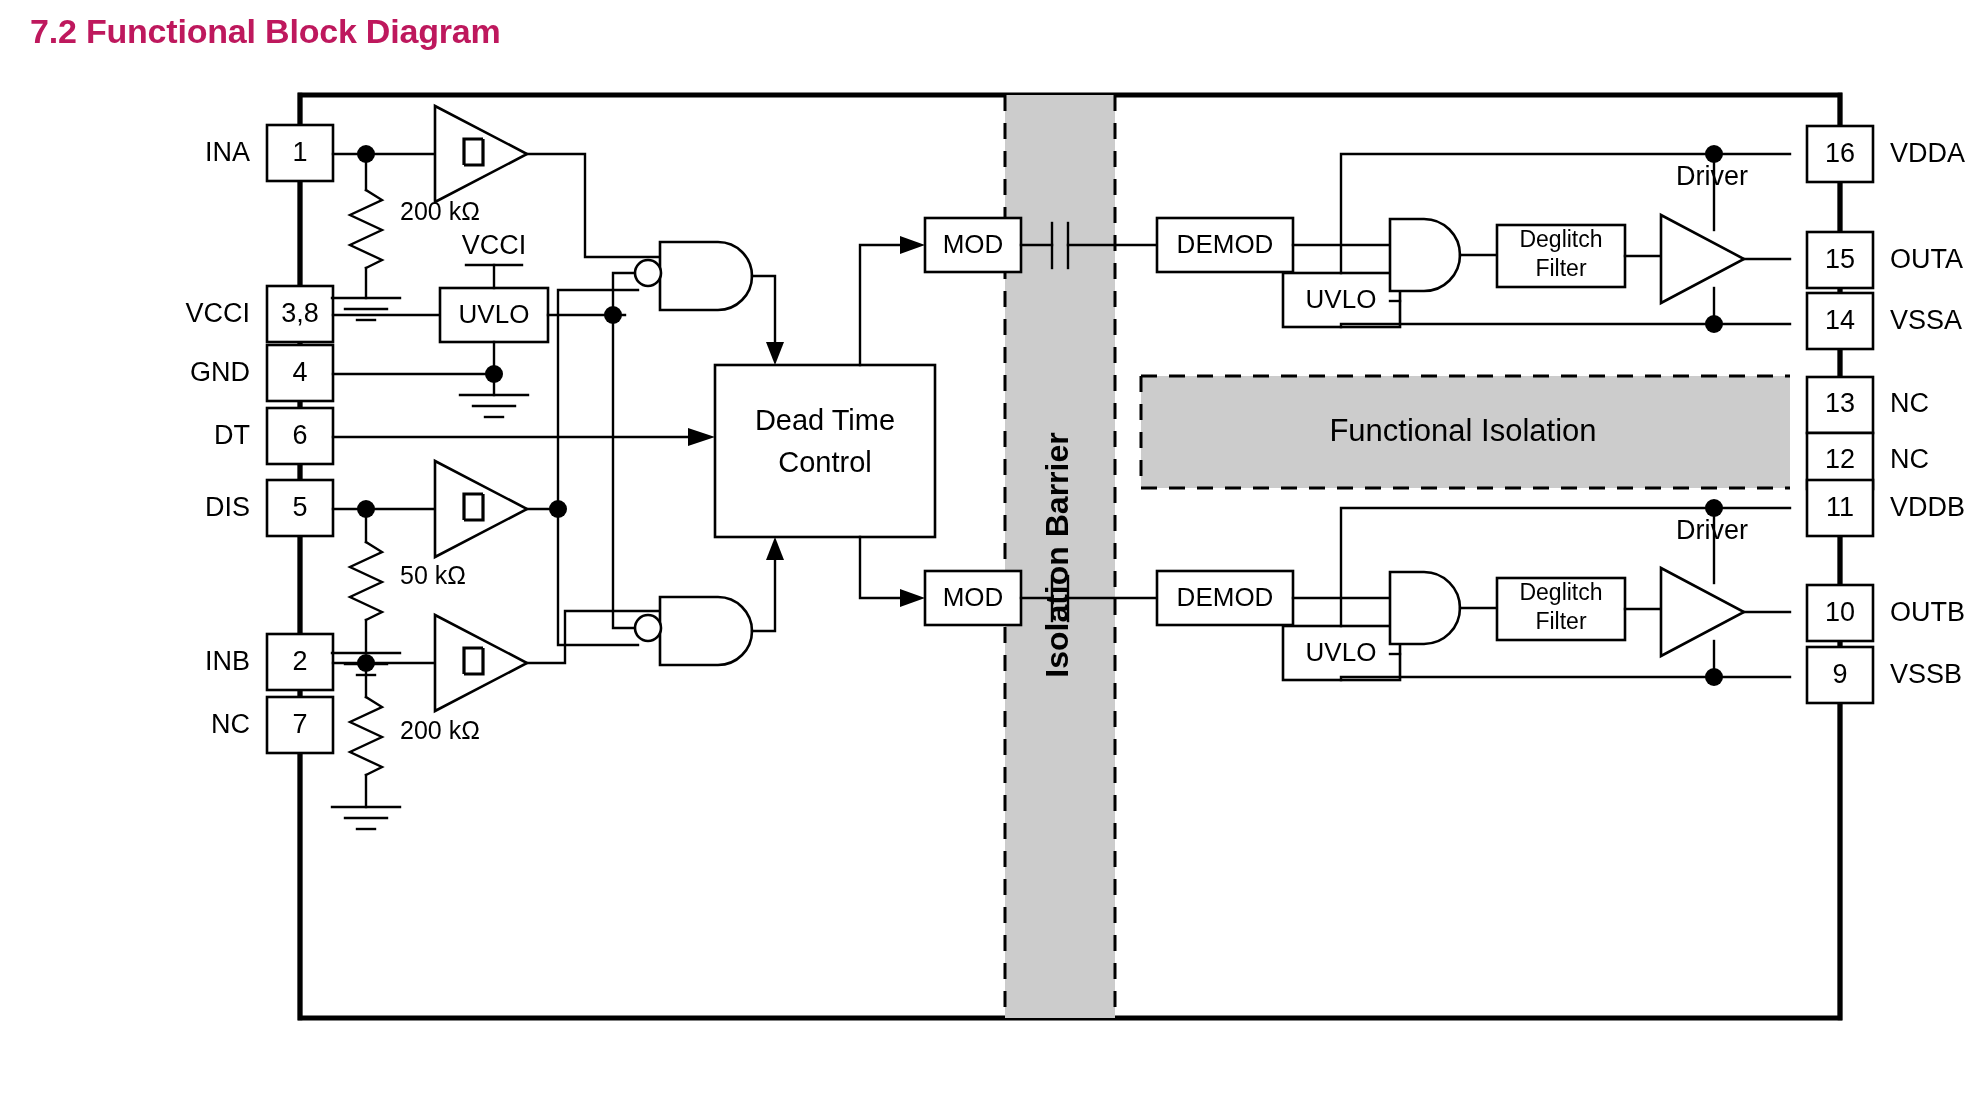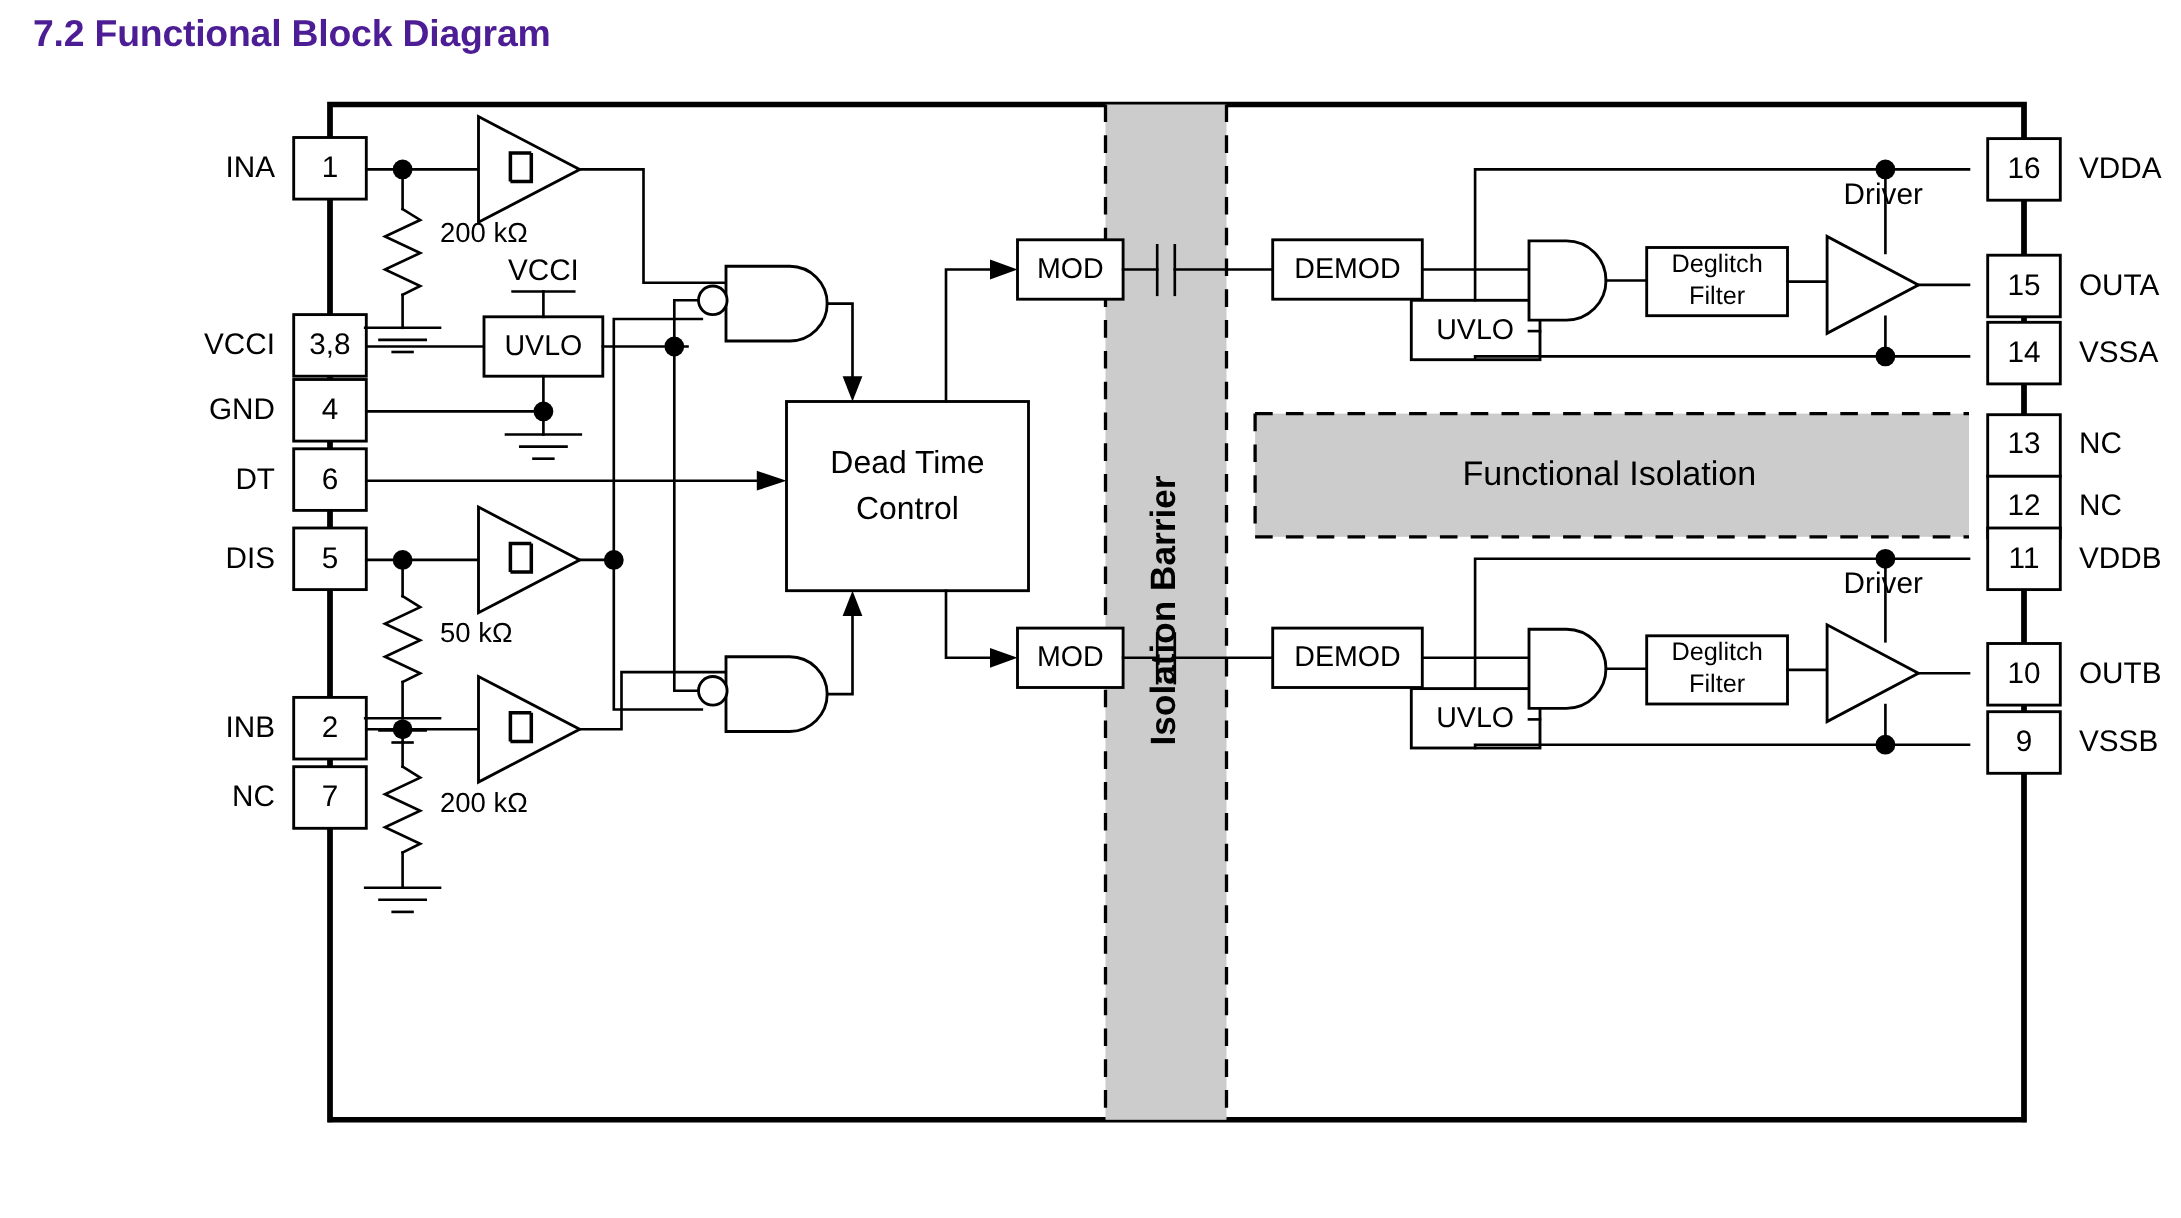--- a/index.html
+++ b/index.html
@@ -13,21 +13,21 @@
     font-family: "Liberation Sans", sans-serif;
     position: relative;
     overflow: hidden;
   }
   #page-title {
     position: absolute;
     left: 30px;
     top: 12px;
     font-size: 34px;
     font-weight: bold;
-    color: #4c1d95;
+    color: #be185d;
     letter-spacing: -0.2px;
     white-space: nowrap;
   }
   #diagram-wrap {
     position: absolute;
     left: 0;
     top: 55px;
     width: 1983px;
     height: 1000px;
   }

